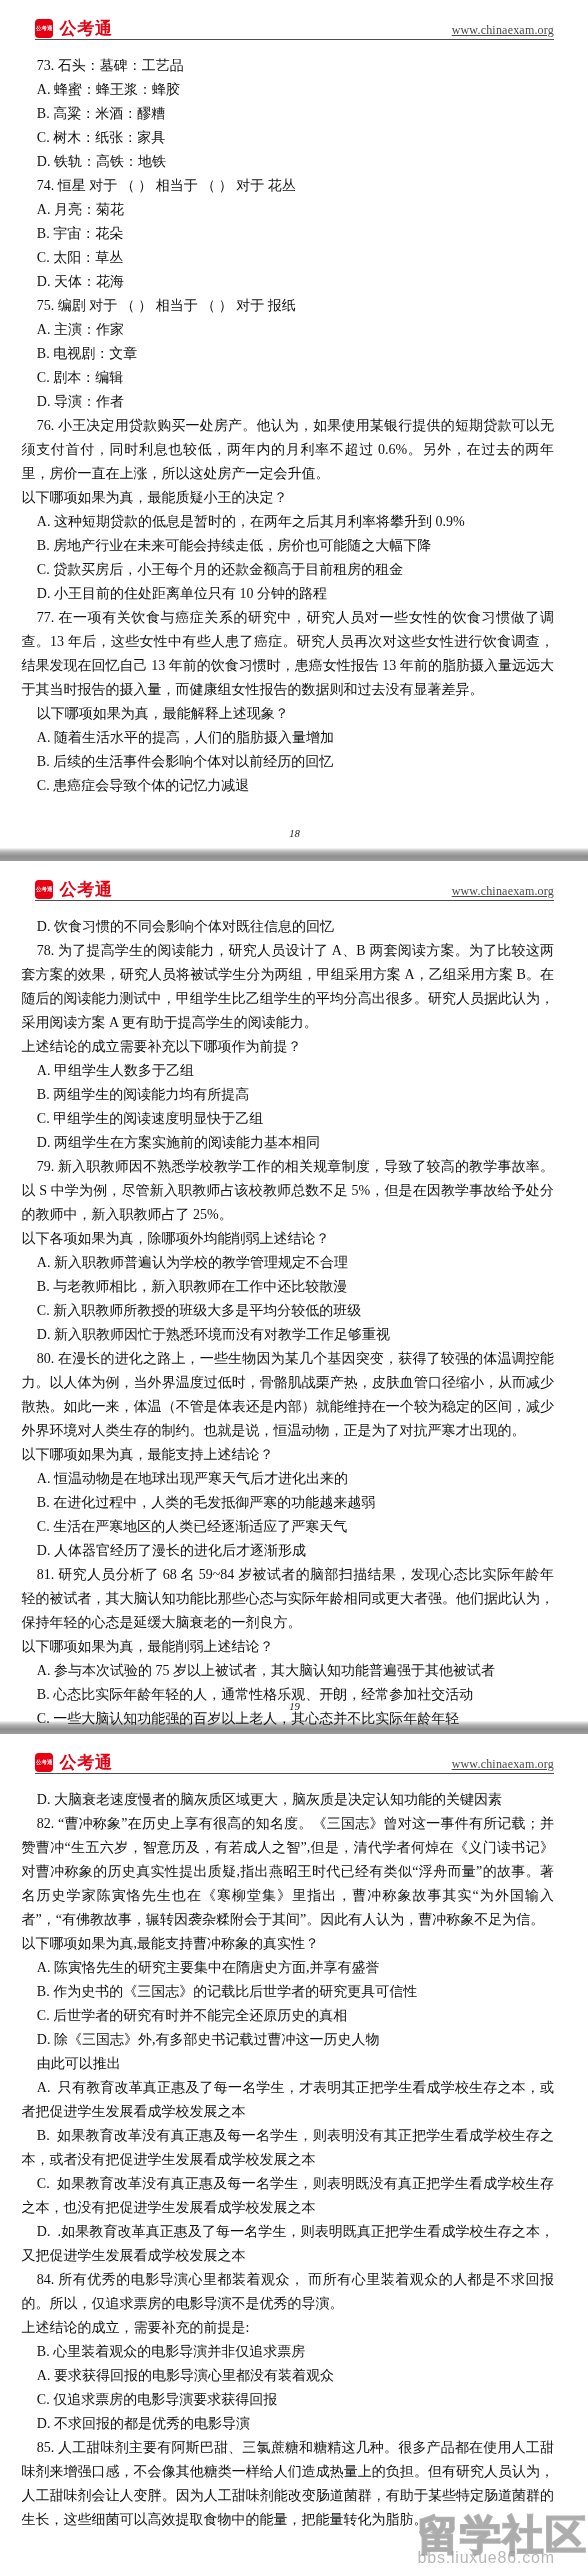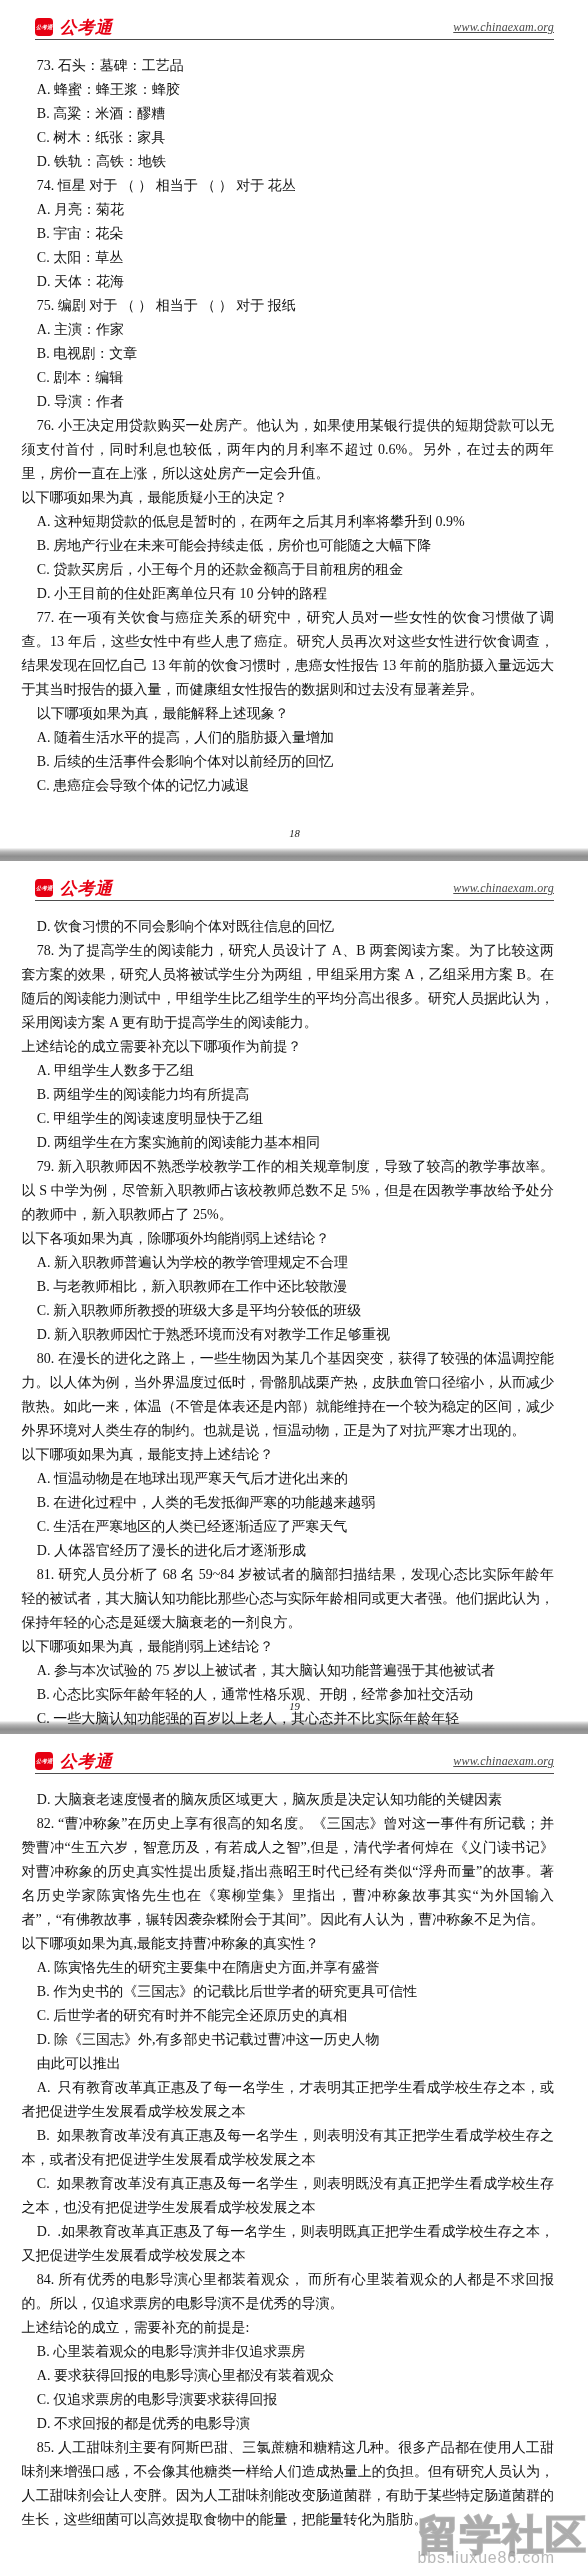--- a/index.html
+++ b/index.html
@@ -9,23 +9,22 @@
     font-family:"Liberation Serif","DejaVu Serif",serif; color:#111;
   }
   .doc { width:589px; }
   .page { position:relative; width:589px; background:#fff; }
   .p1 { height:848px; }
   .p2 { height:860px; }
   .p3 { height:860px; }
 
   .hd {
     margin:0 35px; padding-top:17px; height:40px;
-    display:flex; align-items:center; justify-content:space-between;
+    display:flex; align-items:flex-end; justify-content:space-between;
     border-bottom:1.5px solid #4d4d4d;
-    font-style:italic;
   }
   .logo { display:flex; align-items:center; padding-bottom:1.5px; }
   .badge {
     display:inline-flex; align-items:center; justify-content:center;
     width:18.4px; height:18.4px; background:#e60012; border-radius:3.8px;
     color:#fff; font-size:5.4px; font-weight:bold;
     font-family:"Liberation Sans",sans-serif; letter-spacing:0; overflow:hidden;
   }
   .brand {
     margin-left:6.1px; color:#e60012; font-size:17px; font-weight:bold;

